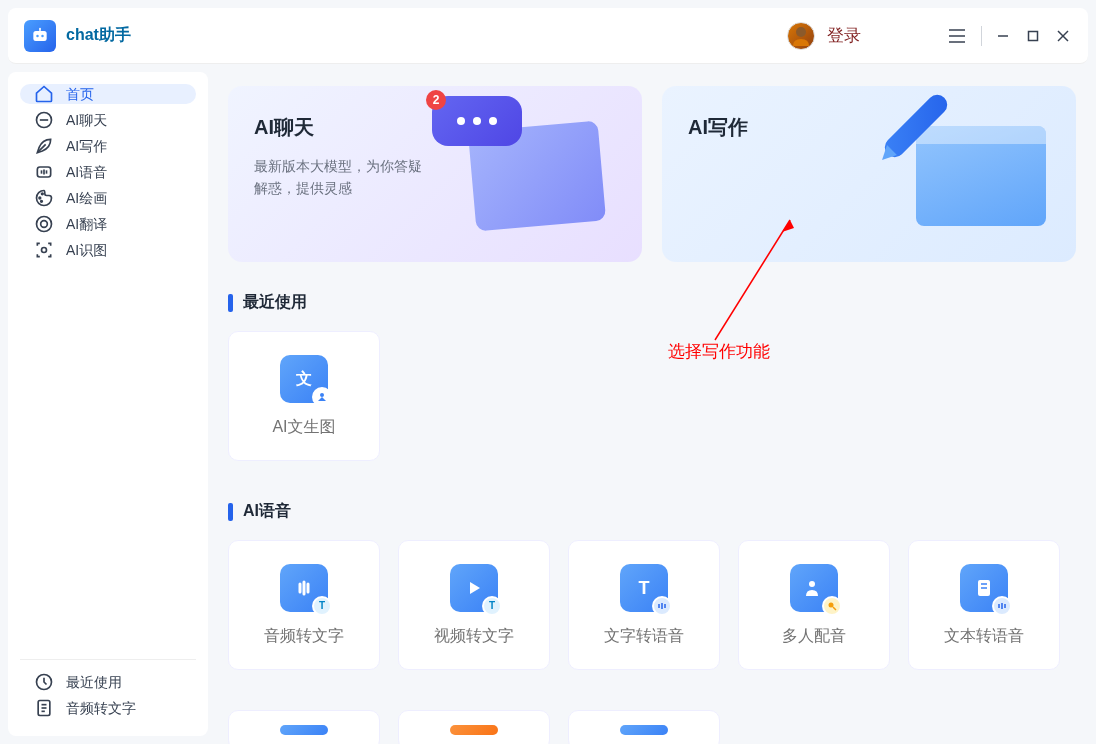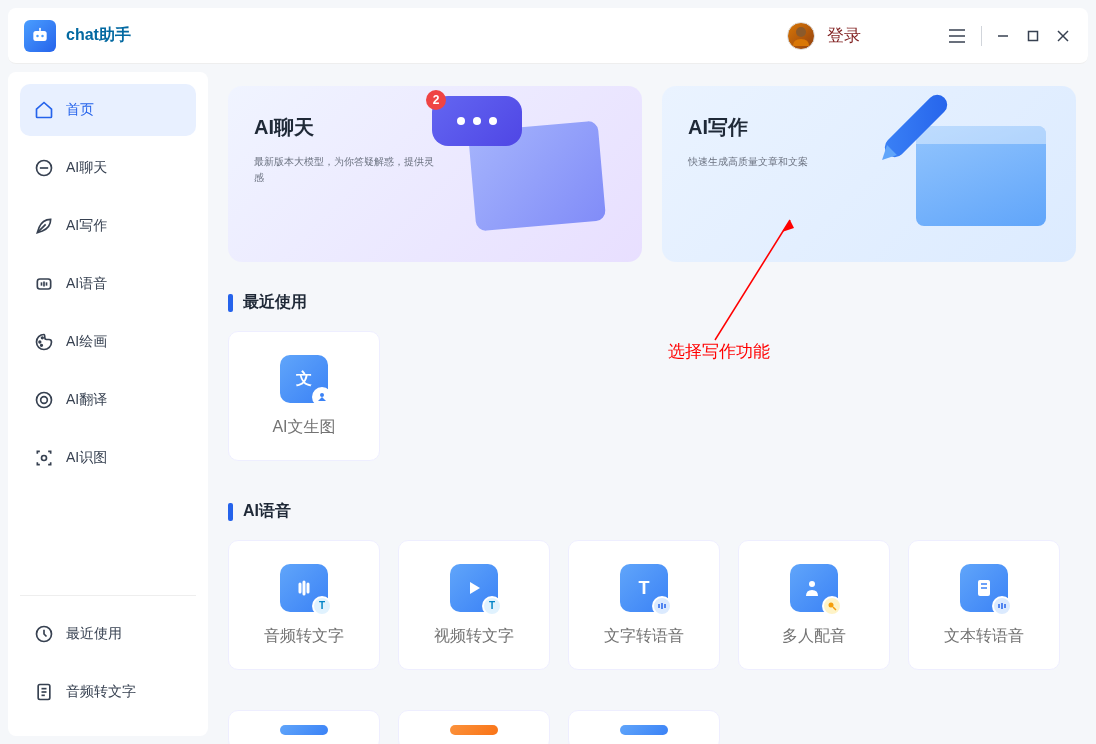--- a/index.html
+++ b/index.html
@@ -13,36 +13,36 @@
     .avatar { width: 28px; height: 28px; border-radius: 50%; background: linear-gradient(135deg, #d97706, #92400e); border: 1px solid #ddd; display: flex; align-items: center; justify-content: center; overflow: hidden; }
     .avatar svg { width: 24px; height: 24px; }
     .login-text { font-size: 17px; color: #7f1d1d; }
     .winbtn { width: 18px; height: 18px; display: flex; align-items: center; justify-content: center; cursor: pointer; color: #374151; }
     .winbtn.menu { width: 24px; }
     .divider { width: 1px; height: 20px; background: #d1d5db; }
     
     .layout { display: flex; height: calc(744px - 72px); }
     
     .sidebar { width: 200px; background: #fff; border-radius: 8px; margin: 0 0 8px 8px; padding: 12px; display: flex; flex-direction: column; }
-    .nav-item { display: flex; align-items: center; padding: 16px 14px; border-radius: 10px; cursor: pointer; margin-bottom: 6px; }
+    .nav-item { display: flex; align-items: flex-end; padding: 0 14px; border-radius: 10px; cursor: pointer; margin-bottom: 6px; }
     .nav-item.active { background: #e8f0ff; }
     .nav-item .icon { width: 20px; height: 20px; margin-right: 12px; display: flex; align-items: center; justify-content: center; color: #374151; }
     .nav-item.active .icon { color: #2563eb; }
     .nav-item .label { font-size: 14px; color: #374151; }
     .nav-item.active .label { color: #2563eb; font-weight: 500; }
     .sidebar-footer { margin-top: auto; border-top: 1px solid #eee; padding-top: 12px; }
     
     .main { flex: 1; padding: 14px 20px; overflow-y: auto; }
     
     .hero-cards { display: flex; gap: 20px; margin-bottom: 30px; }
     .hero-card { flex: 1; height: 176px; border-radius: 14px; padding: 28px 26px; position: relative; overflow: hidden; cursor: pointer; }
     .hero-card.chat { background: linear-gradient(135deg, #f0f4ff 0%, #e8dfff 100%); }
     .hero-card.write { background: linear-gradient(135deg, #eaf3ff 0%, #dcebff 100%); }
     .hero-title { font-size: 20px; font-weight: 700; color: #1f2937; margin-bottom: 14px; }
-    .hero-desc { font-size: 10px; color: #6b7280; line-height: 1.6; max-width: 180px; font-family: Liberation Mono, monospace; }
+    .hero-desc { font-size: 14px; color: #6b7280; line-height: 1.6; max-width: 180px; }
     .hero-illus { position: absolute; right: 10px; top: 10px; width: 200px; height: 160px; }
     .badge { position: absolute; background: #ef4444; color: #fff; width: 20px; height: 20px; border-radius: 50%; font-size: 12px; display: flex; align-items: center; justify-content: center; top: -6px; left: -6px; font-weight: 600; }
     
     .section-header { display: flex; align-items: center; margin-bottom: 18px; }
     .section-bar { width: 5px; height: 18px; background: #2563eb; border-radius: 2px; margin-right: 10px; }
     .section-title { font-size: 16px; font-weight: 700; color: #1f2937; }
     
     .tile-row { display: flex; gap: 18px; margin-bottom: 40px; }
     .tile { width: 152px; height: 130px; background: #fff; border-radius: 10px; display: flex; flex-direction: column; align-items: center; justify-content: center; cursor: pointer; border: 1px solid #eef; }
     .tile-icon { width: 48px; height: 48px; border-radius: 10px; margin-bottom: 14px; display: flex; align-items: center; justify-content: center; position: relative; }
@@ -219,21 +219,20 @@
               <div class="badge">2</div>
               <div class="bubble-dot"></div>
                 <div class="bubble-dot"></div>
                 <div class="bubble-dot"></div>
             </div>
           </div>
         </div>
       </div>
       <div class="hero-card write">
         <div class="hero-title">AI写作</div>
-        <div class="hero-desc">快速生成高质量文章和文案</div>
         <div class="hero-illus">
           <div class="write-illus">
             <div class="browser">
                 <div class="browser-top"></div>
               </div>
             <div class="pen"></div>
           </div>
         </div>
       </div>
     </div>

